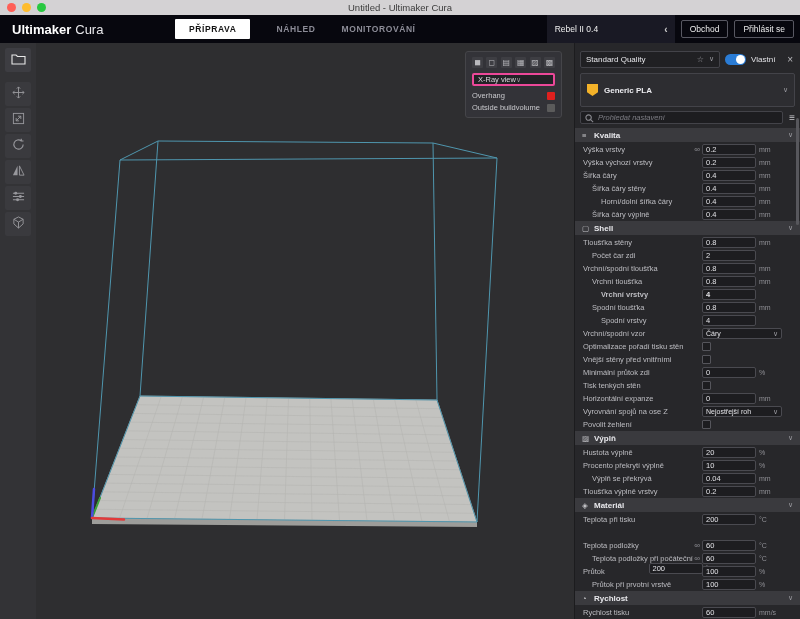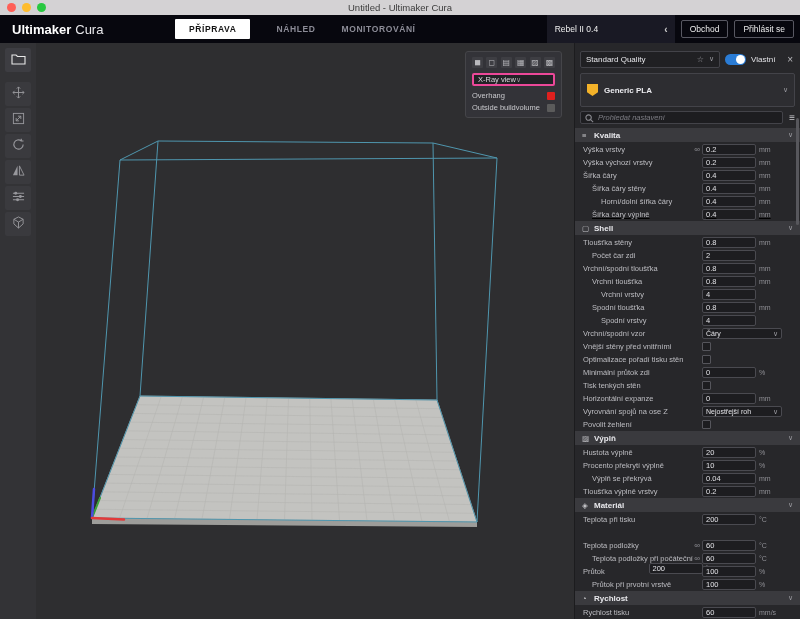--- a/index.html
+++ b/index.html
@@ -277,21 +277,21 @@
             <span class="unit">mm</span>
           </span>
         </div>
         <div class="srow" style="padding-left: 26px;">
           <span class="slabel">Horní/dolní šířka čáry</span>
           <span class="ctrl">
             <span class="vbox">0.4</span>
             <span class="unit">mm</span>
           </span>
         </div>
-        <div class="srow" style="padding-left: 17px; text-decoration: underline;">
+        <div class="srow" style="padding-left: 17px;">
           <span class="slabel">Šířka čáry výplně</span>
           <span class="ctrl">
             <span class="vbox">0.4</span>
             <span class="unit">mm</span>
           </span>
         </div>
         <div class="shead">
           <span class="sic">▢</span>
           <span class="shl">Shell</span>
           <span class="chev">∨</span>
@@ -317,21 +317,21 @@
             <span class="unit">mm</span>
           </span>
         </div>
         <div class="srow" style="padding-left: 17px;">
           <span class="slabel">Vrchní tloušťka</span>
           <span class="ctrl">
             <span class="vbox">0.8</span>
             <span class="unit">mm</span>
           </span>
         </div>
-        <div class="srow" style="padding-left: 26px;">
+        <div class="srow" style="padding-left: 26px; font-weight: bold;">
           <span class="slabel">Vrchní vrstvy</span>
           <span class="ctrl">
             <span class="vbox">4</span>
             <span class="unit"></span>
           </span>
         </div>
         <div class="srow" style="padding-left: 17px;">
           <span class="slabel">Spodní tloušťka</span>
           <span class="ctrl">
             <span class="vbox">0.8</span>
@@ -348,27 +348,27 @@
         <div class="srow" style="padding-left: 8px;">
           <span class="slabel">Vrchní/spodní vzor</span>
           <span class="ctrl">
             <span class="sel">
               <span>Čáry</span>
               <span class="chev">∨</span>
             </span>
           </span>
         </div>
         <div class="srow" style="padding-left: 8px;">
+          <span class="slabel">Optimalizace pořadí tisku stěn</span>
+          <span class="ctrl">
+            <span class="cbox"></span>
+          </span>
+        </div>
+        <div class="srow" style="padding-left: 8px;">
           <span class="slabel">Vnější stěny před vnitřními</span>
-          <span class="ctrl">
-            <span class="cbox"></span>
-          </span>
-        </div>
-        <div class="srow" style="padding-left: 8px;">
-          <span class="slabel">Optimalizace pořadí tisku stěn</span>
           <span class="ctrl">
             <span class="cbox"></span>
           </span>
         </div>
         <div class="srow" style="padding-left: 8px;">
           <span class="slabel">Minimální průtok zdi</span>
           <span class="ctrl">
             <span class="vbox">0</span>
             <span class="unit">%</span>
           </span>

